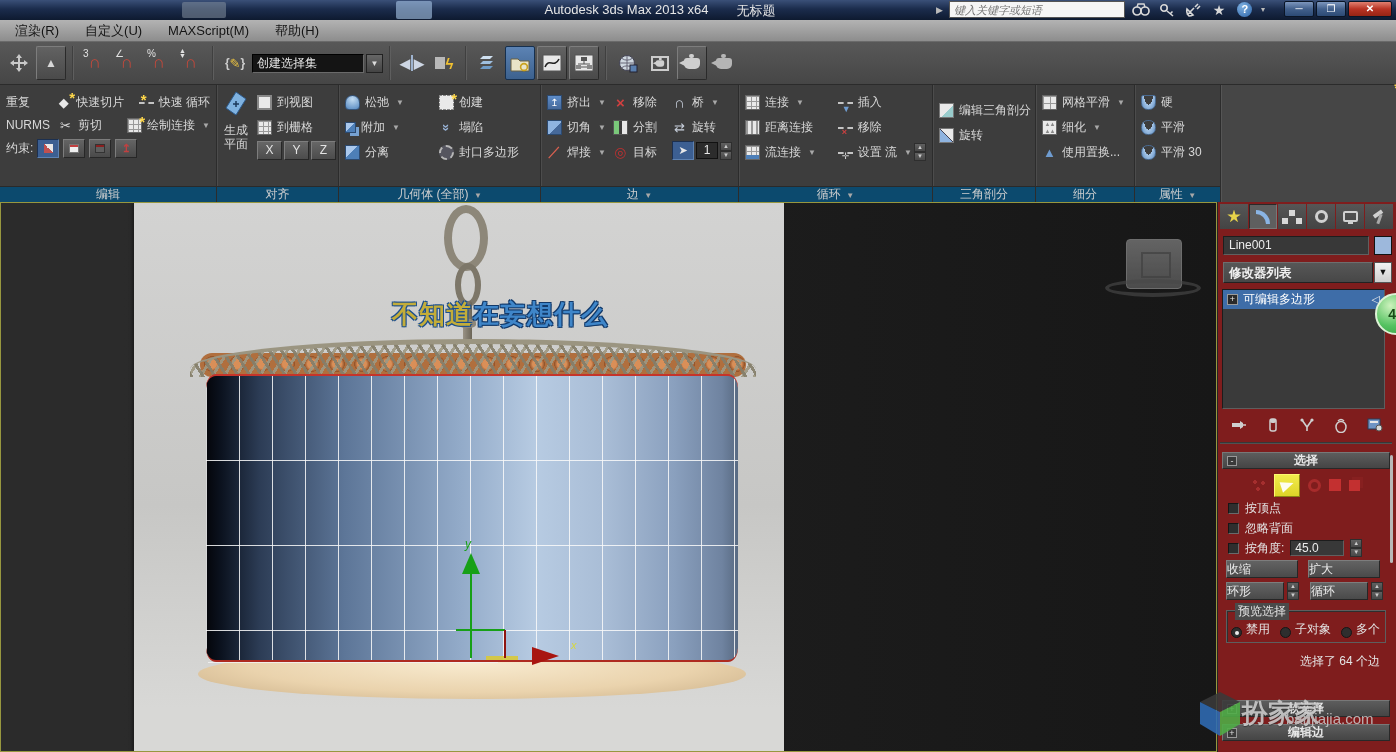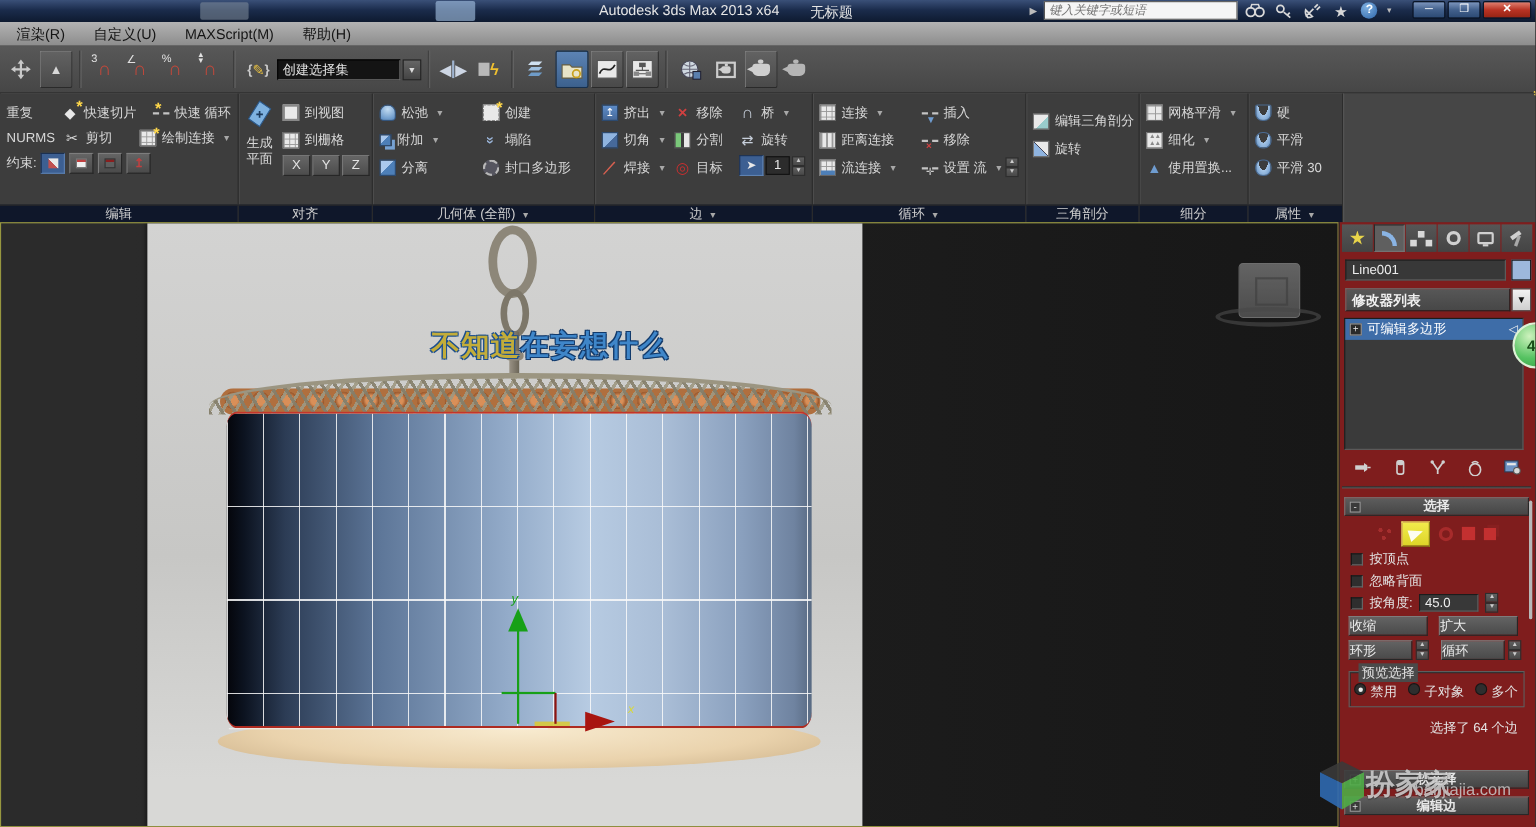--- a/index.html
+++ b/index.html
@@ -33,21 +33,21 @@
 .teapot::before{content:"";position:absolute;left:-5px;top:2px;border-top:3px solid transparent;border-bottom:3px solid transparent;border-right:6px solid #cfcfcf}
 .teapot::after{content:"";position:absolute;top:-4px;left:5px;width:5px;height:4px;background:#cfcfcf;border-radius:2px}
 
 .ribbon{position:absolute;left:0;top:85px;width:1396px;height:117px;background:#3d3d3d;display:flex}
 .rpanel{display:flex;flex-direction:column;border-right:1px solid #2c2c2c;box-shadow:1px 0 0 #4c4c4c}
 .rbody{flex:1;display:flex;align-items:flex-start;padding:6px 6px 0;gap:10px}
 .rcol{display:flex;flex-direction:column;gap:3px}
 .rrow{display:flex;align-items:center;gap:8px}
 .ritem{display:flex;align-items:center;gap:5px;color:#d8d8d8;font-size:12px;height:22px;white-space:nowrap}
 .arr{color:#a8a8a8;font-size:8px;margin-left:2px}
-.rlabel{height:16px;background:#0f172a;border-top:1px solid #2a2a2a;text-align:center;font-size:12px;color:#cfcfcf;line-height:15px;white-space:nowrap}
+.rlabel{height:16px;background:#0c4a6e;border-top:1px solid #2a2a2a;text-align:center;font-size:12px;color:#cfcfcf;line-height:15px;white-space:nowrap}
 .ri{width:15px;height:15px;position:relative;display:inline-block;flex:none}
 .g-grid{background-color:#e9e9e9;background-image:linear-gradient(#999 1px,transparent 1px),linear-gradient(90deg,#999 1px,transparent 1px);background-size:5px 5px;border:1px solid #666}
 .g-bars{background-color:#e9e9e9;background-image:linear-gradient(90deg,#999 2px,transparent 2px);background-size:5px 5px;border:1px solid #666}
 .g-blue{background:linear-gradient(135deg,#aac8ec 45%,#4d7fb8 45%);border:1px solid #2c4a70}
 .g-dome{background:radial-gradient(circle at 50% 25%,#c2dcf2,#5588c0);border-radius:50% 50% 25% 25%;border:1px solid #35567e}
 .g-cubes{background:linear-gradient(135deg,#aac8ec 45%,#4d7fb8 45%);border:1px solid #2c4a70;box-shadow:4px 4px 0 -1px #77a2d2}
 .g-cap{border:2px dashed #b8b8b8;border-radius:50%;background:#55555f}
 .g-bowl{background:radial-gradient(ellipse at 50% -30%,#3d3d3d 52%,#a6c6e8 53%,#5d8cc0);border-radius:2px 2px 45% 45%;border:1px solid #4a6a90}
 .gl{display:inline-flex;width:15px;height:15px;align-items:center;justify-content:center;font-size:13px;flex:none;position:relative}
 .spark::after{content:"*";position:absolute;right:-4px;top:-6px;color:#ffd84a;font-size:15px;font-weight:bold}
@@ -715,21 +715,21 @@
             <b>▼</b>
           </span>
         <span class="btn3d" style="width:58px;height:18px;line-height:16px;margin-left:8px">循环</span>
         <span class="spin">
             <b>▲</b>
             <b>▼</b>
           </span>
       </div>
       <div class="grpbox">
         <span class="grplabel">预览选择</span>
-        <div style="display:flex;align-items:flex-start;gap:4px;color:#e2e2e2">
+        <div style="display:flex;align-items:flex-end;gap:4px;color:#e2e2e2">
           <span class="radio on"></span>
           <span>禁用</span>
           <span class="radio" style="margin-left:6px"></span>
           <span>子对象</span>
           <span class="radio" style="margin-left:6px"></span>
           <span>多个</span>
         </div>
       </div>
       <div class="statusline">选择了 64 个边</div>
     </div>

